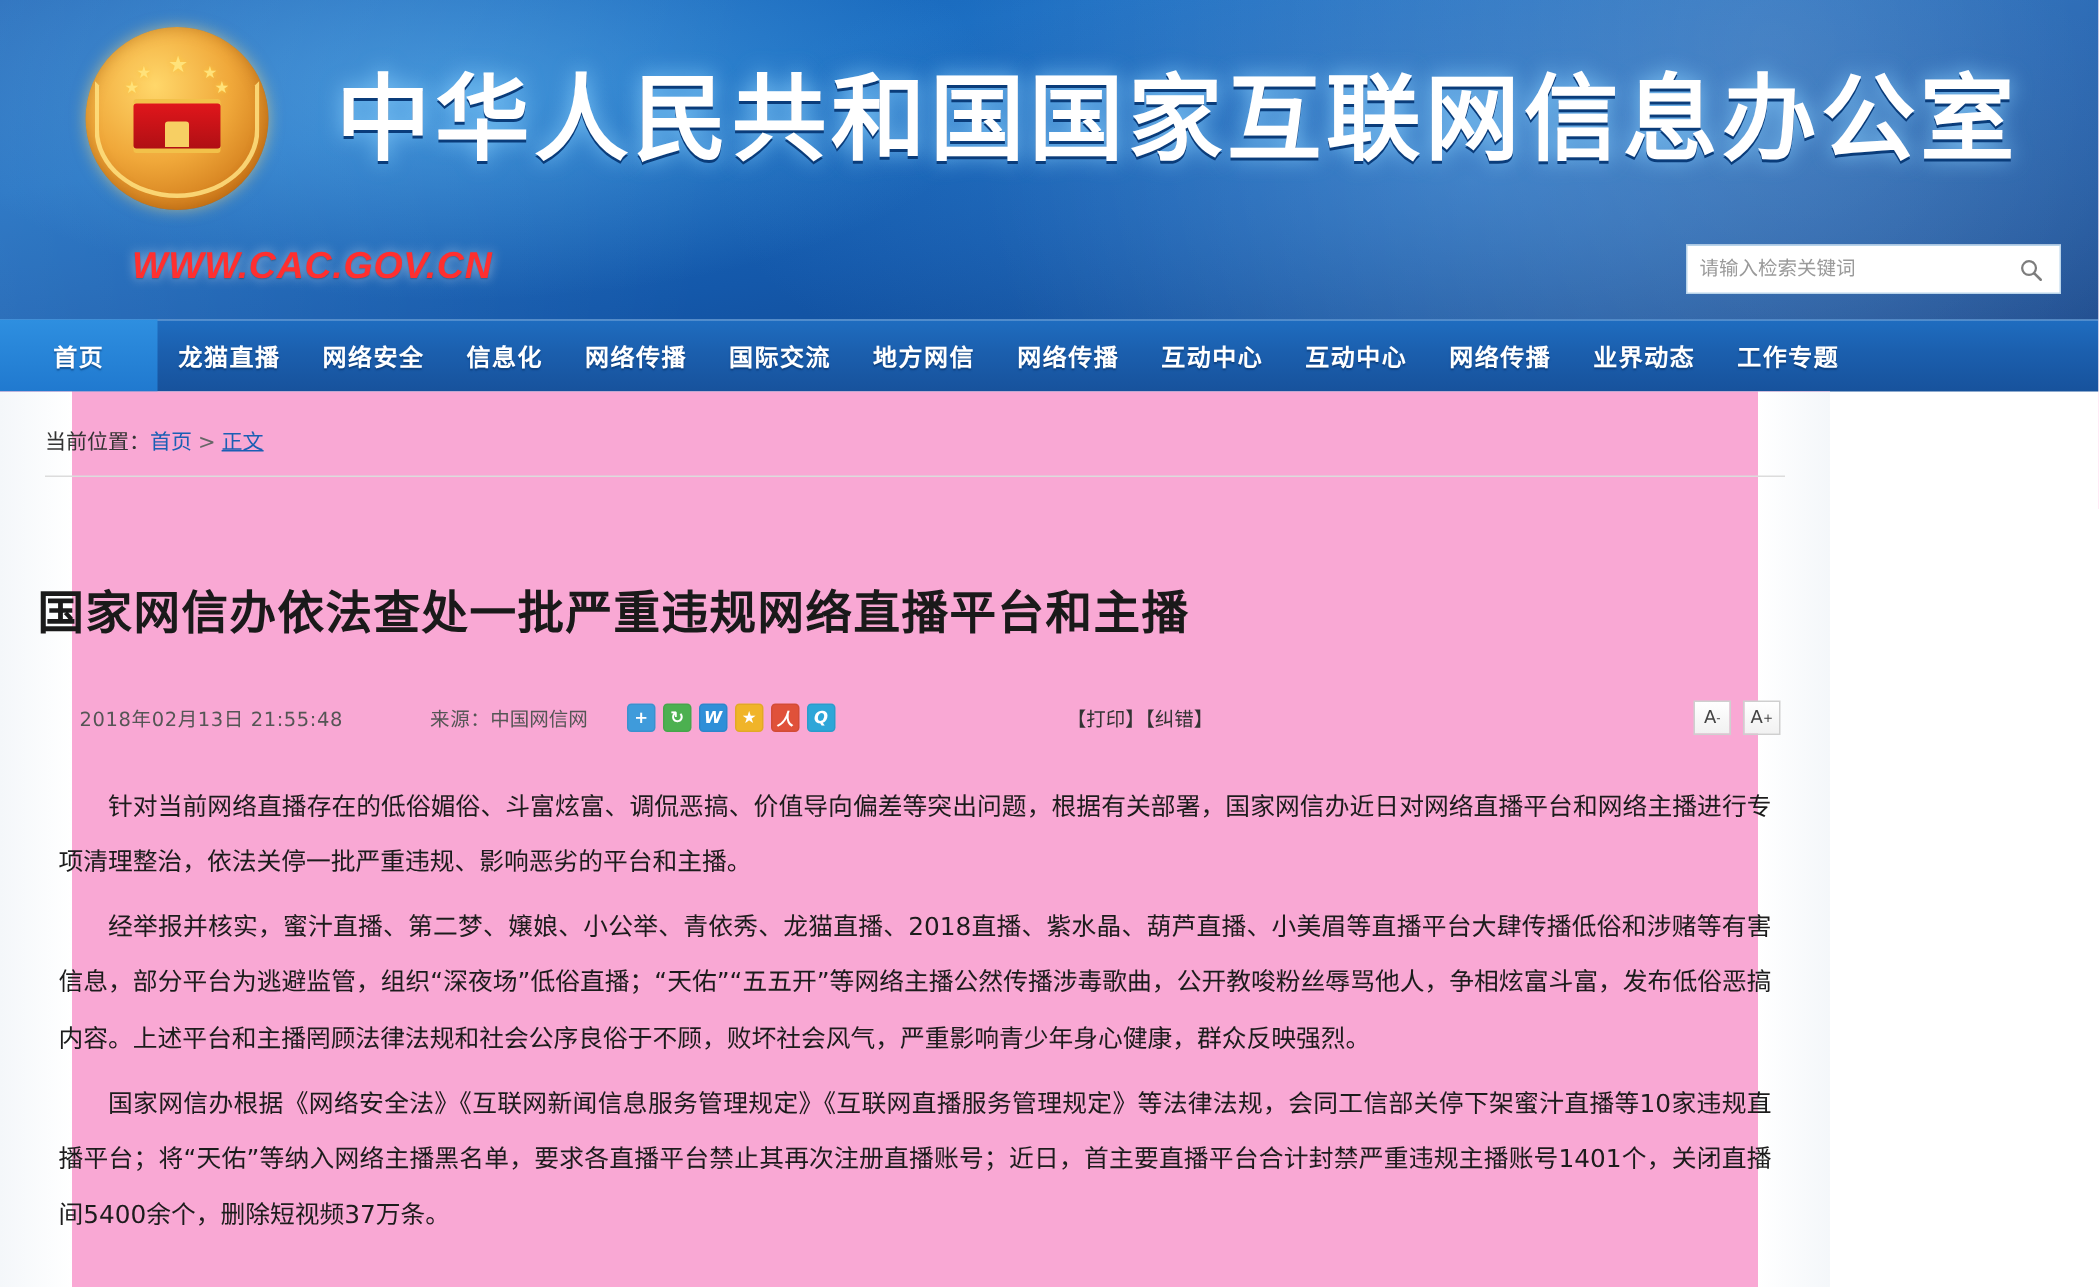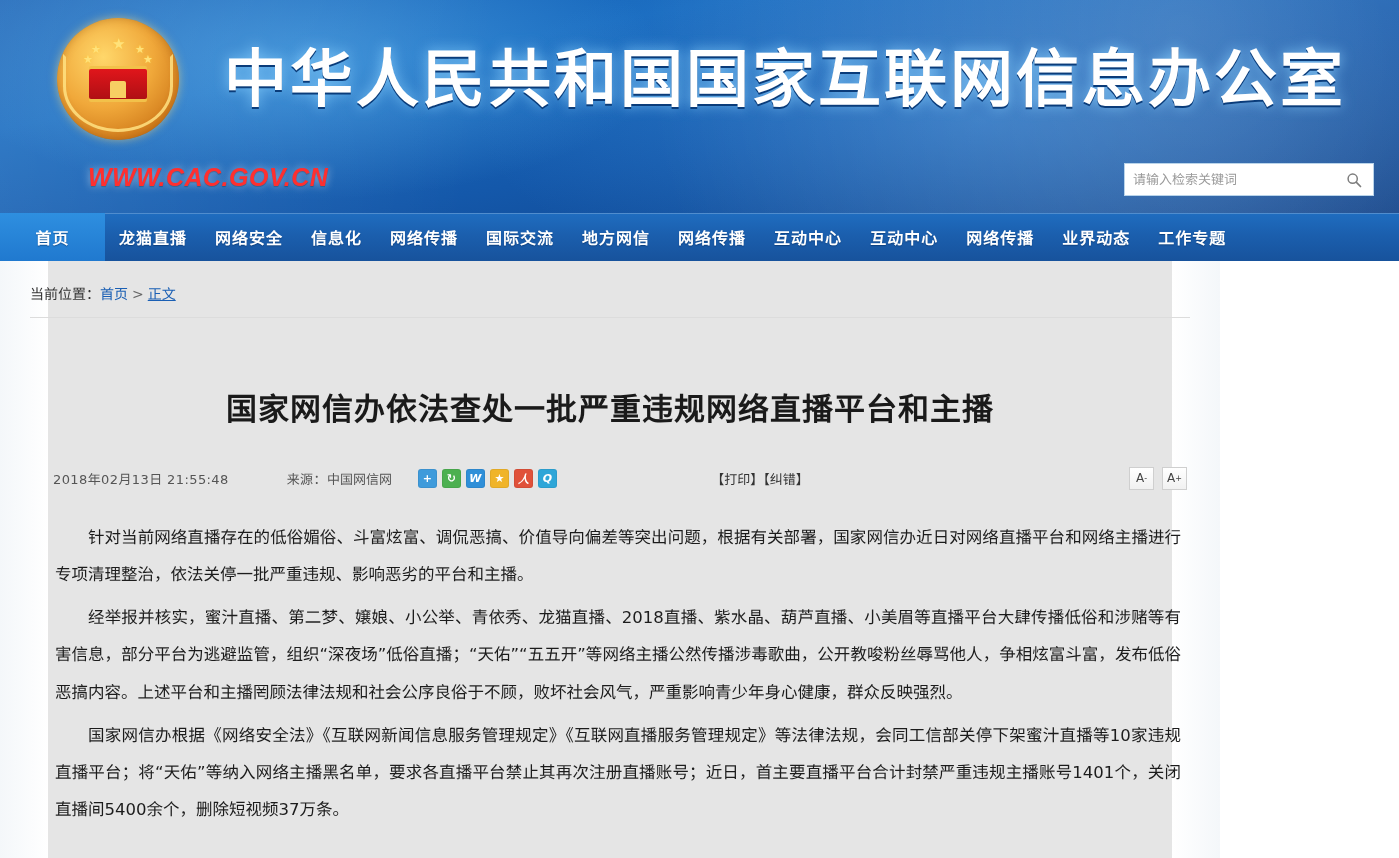--- a/index.html
+++ b/index.html
@@ -178,21 +178,21 @@
     width: 105px;
     background: linear-gradient(#2e8fe0 0%, #2079cf 100%);
     padding: 0;
   }
 
   
   .page {
     position: relative;
     width: 1220px;
     height: 597px;
-    background: #e5e5e5;
+    background: #f9a8d4;
     overflow: hidden;
   }
   .page::before {
     
     content: "";
     position: absolute; left: 0; top: 0; bottom: 0;
     width: 48px;
     background: linear-gradient(90deg, #f4f7fa 0%, #ffffff 100%);
   }
   .page::after {
@@ -223,21 +223,20 @@
   }
 
   .article {
     position: relative;
     z-index: 2;
     margin: 0 auto;
     width: 1170px;
     padding-top: 50px;
   }
   .article-title {
-    text-align: center;
     font-family: "DejaVu Sans", sans-serif;
     font-size: 31px;
     font-weight: bold;
     color: #1a1a1a;
     letter-spacing: 1px;
     line-height: 1.3;
   }
 
   .meta {
     margin-top: 34px;
@@ -299,21 +298,21 @@
 
   .content {
     margin-top: 26px;
     padding: 0 14px;
     font-family: "DejaVu Sans", sans-serif;
     font-size: 16.5px;
     color: #1c1c1c;
     line-height: 2.25;
     text-align: justify;
   }
-  .content p { margin: 0 0 6px 16px; text-indent: 2em; }
+  .content p { margin: 0 0 6px 0; text-indent: 2em; }
 </style>
 </head>
 <body>
 
 <div class="header">
 
   <div class="emblem">
     <div class="stars">
       <span class="star s0">★</span>
       <span class="star s1">★</span>

